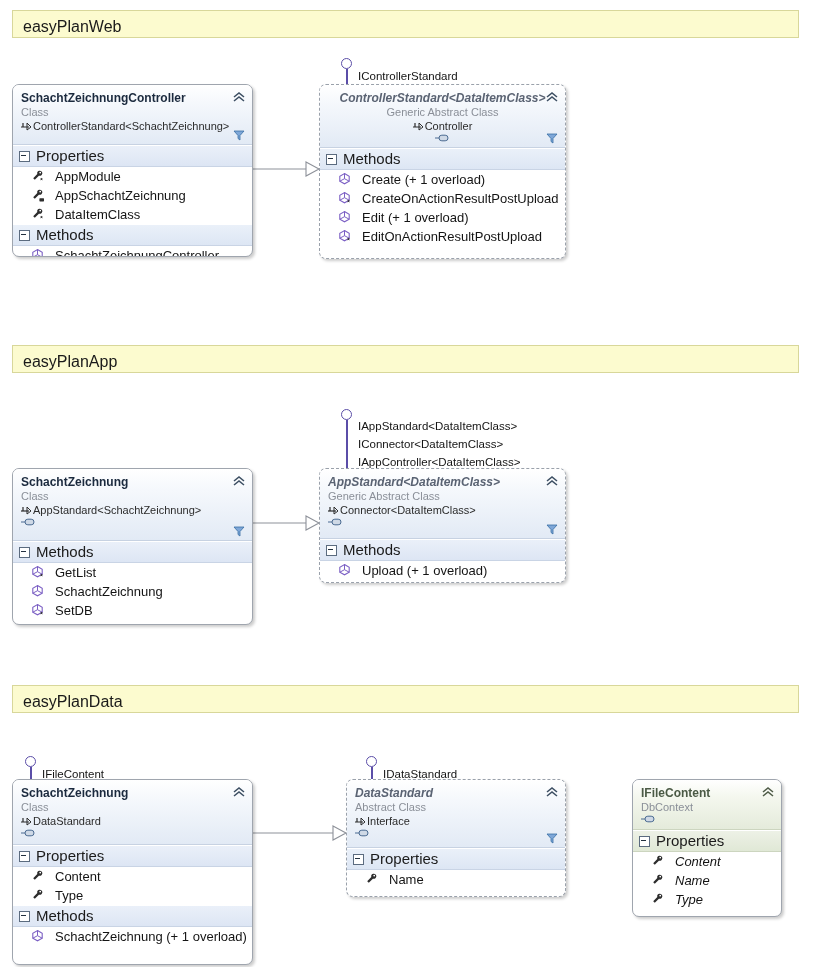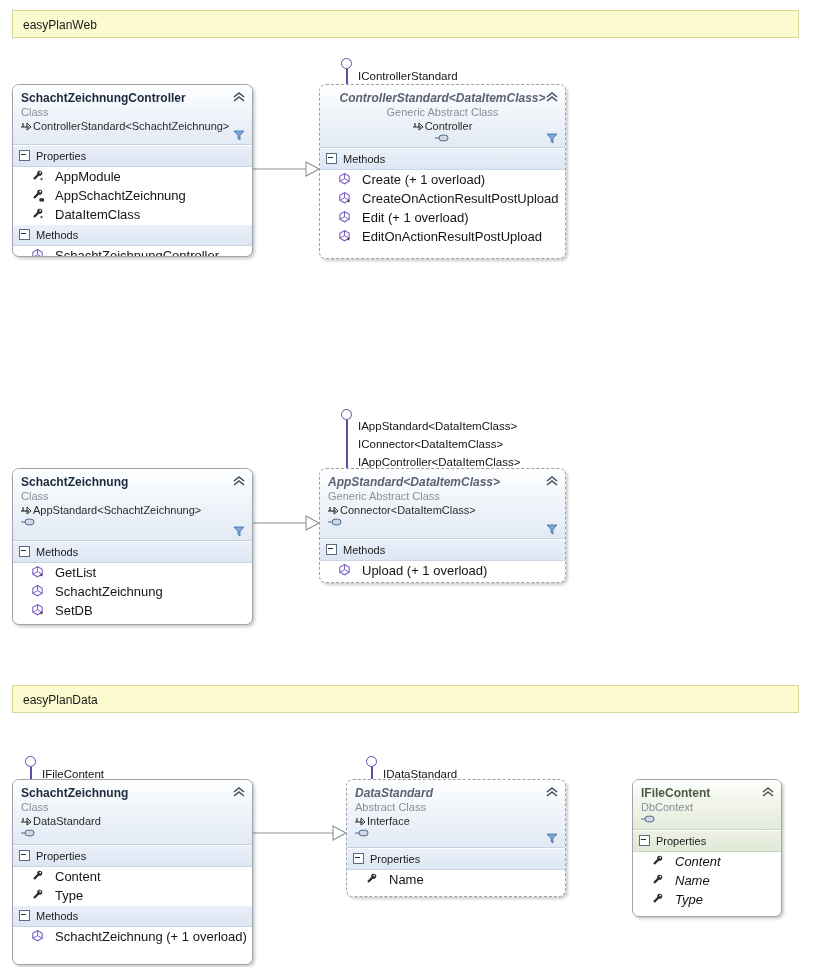--- a/index.html
+++ b/index.html
@@ -20,21 +20,21 @@
     left:12px;
     width:787px;
     height:28px;
     background:#fcfbcf;
     border:1px solid #d8d79a;
     box-sizing:border-box;
   }
   .pkg-bar .pkg-label{
     position:absolute;
     left:10px;top:7px;
-    font-size:12px;
+    font-size:16px;
     color:#1a1a1a;
     white-space:nowrap;
   }
 
   
   .uml{
     position:absolute;
     box-sizing:border-box;
     border:1px solid #9fa5ae;
     border-radius:7px;
@@ -92,21 +92,21 @@
     position:absolute;right:7px;bottom:3px;
     width:12px;height:12px;
   }
 
   
   .comp-head{
     background:linear-gradient(to bottom,#eaf0f9 0%,#dde6f4 100%);
     border-top:1px solid #ffffff;
     border-bottom:1px solid #c9d4e5;
     padding:3px 6px 3px 6px;
-    font-size:11px;
+    font-size:15px;
     color:#1b1b1b;
     line-height:14px;
     white-space:nowrap;
   }
   .uml.iface .comp-head{
     background:linear-gradient(to bottom,#edf1e6 0%,#e0e8d6 100%);
     border-bottom:1px solid #ccd5bf;
   }
   .comp-head .box{
     display:inline-block;
@@ -163,20 +163,23 @@
   }
   svg.ov{position:absolute;left:0;top:0;overflow:visible;}
 </style>
 </head>
 <body>
 
 <div class="canvas">
 
   <div class="pkg-bar" style="top:10px">
     <span class="pkg-label">easyPlanWeb</span>
+  </div>
+  <div class="pkg-bar" style="top:345px">
+    <span class="pkg-label">easyPlanApp</span>
   </div>
   <div class="pkg-bar" style="top:685px">
     <span class="pkg-label">easyPlanData</span>
   </div>
 
   <svg class="ov" width="813" height="967">
 
     <g>
       <line x1="253" y1="169" x2="306" y2="169" stroke="#8d9199" stroke-width="1.1"></line>
       <polygon points="306,162 319,169 306,176" fill="#ffffff" stroke="#8d9199" stroke-width="1.1"></polygon>

